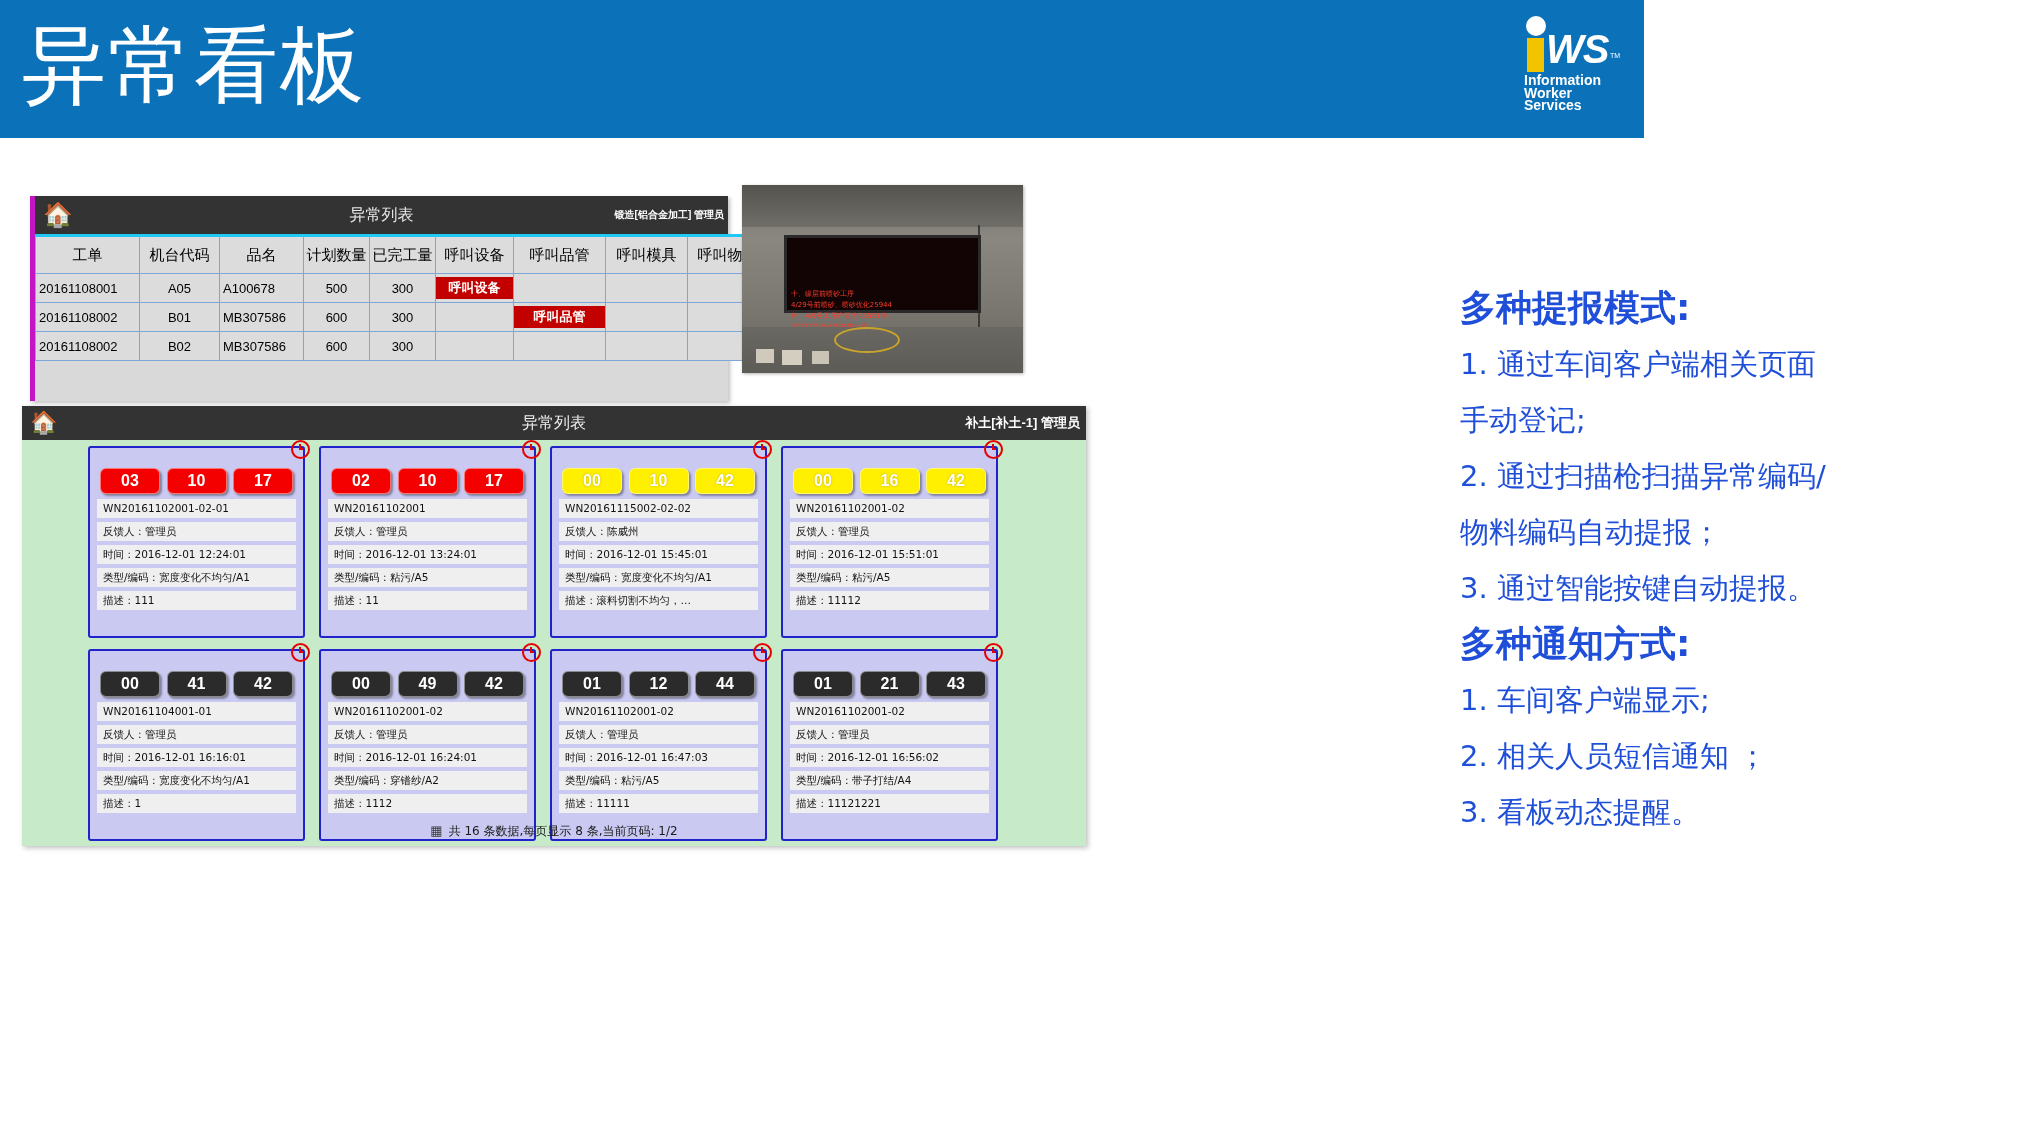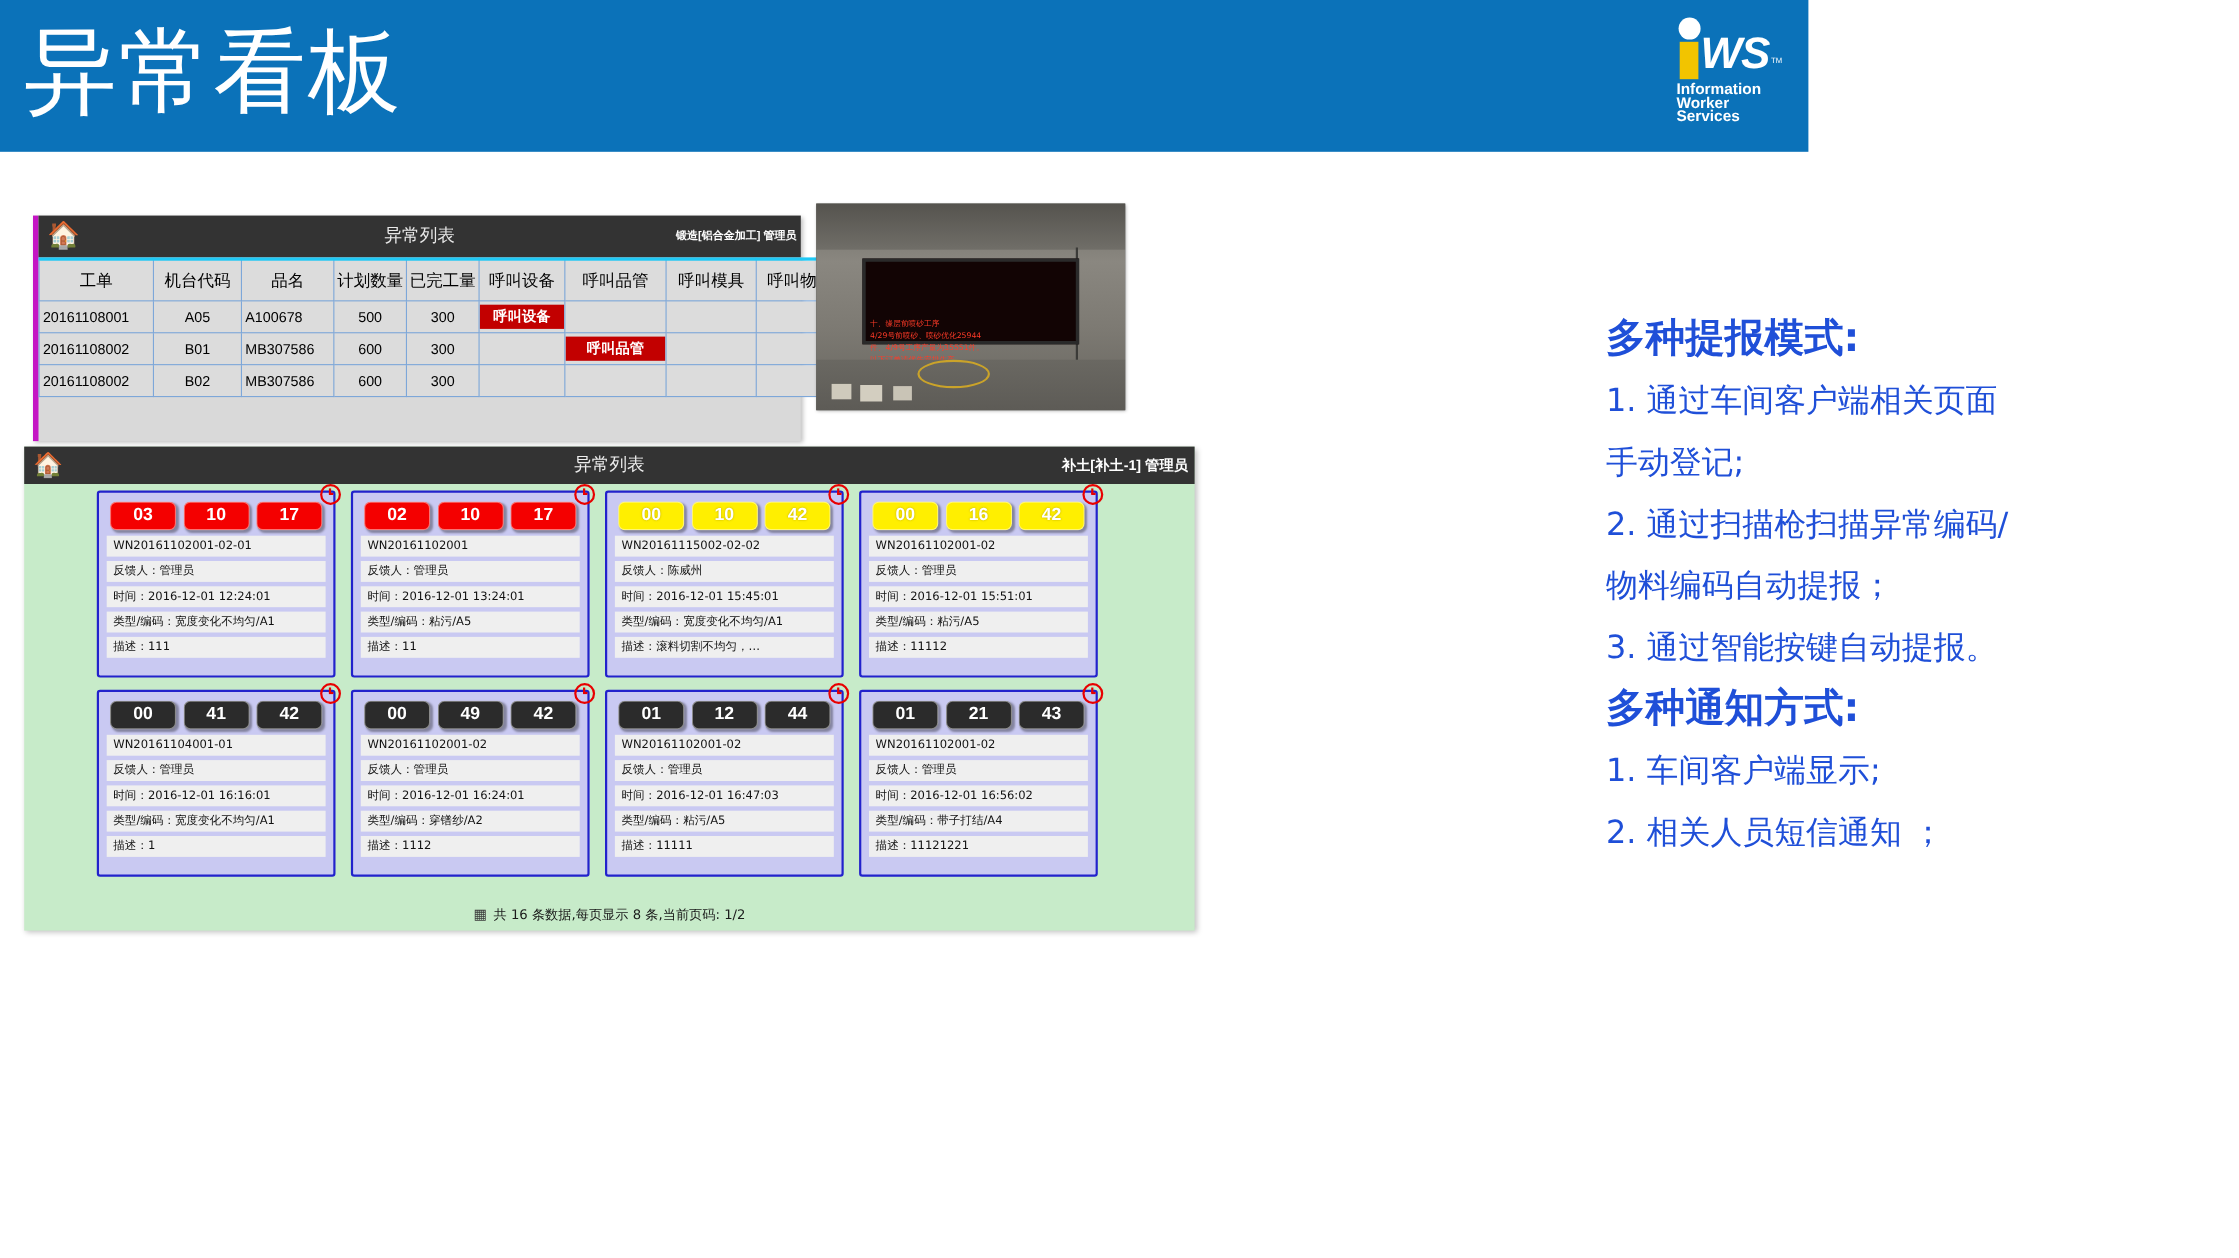--- a/index.html
+++ b/index.html
@@ -138,23 +138,23 @@
   }
   .p2-right{
     position:absolute;right:6px;top:0;height:34px;line-height:34px;
     font-size:13px;color:#ffffff;font-weight:bold;white-space:nowrap;
   }
   .cards{
     position:absolute;left:66px;top:40px;width:940px;
     display:flex;flex-wrap:wrap;gap:11px 14px;
   }
   .card{
-    position:relative;width:217px;height:170px;
+    position:relative;width:217px;height:192px;
     background:#c9c9f2;border:2px solid #2222cc;border-radius:3px;
-    box-sizing:border-box;padding:8px 7px 5px 7px;
+    box-sizing:border-box;padding:20px 7px 5px 7px;
   }
   .badges{display:flex;justify-content:space-between;padding:0 3px;margin-bottom:5px;}
   .badge{
     width:58px;height:24px;line-height:24px;text-align:center;
     border-radius:6px;color:#ffffff;font-size:16px;font-weight:bold;
     box-shadow:2px 2px 2px rgba(0,0,0,0.35);
     border:1px solid rgba(255,255,255,0.45);
     font-family:"Liberation Sans",sans-serif;
   }
   .badge.red{background:#f40000;}
@@ -430,13 +430,14 @@
 <div class="rtext">
   <div class="hd">多种提报模式:</div>
   <div class="ln">1. 通过车间客户端相关页面</div>
   <div class="ln">手动登记;</div>
   <div class="ln">2. 通过扫描枪扫描异常编码/</div>
   <div class="ln">物料编码自动提报；</div>
   <div class="ln">3. 通过智能按键自动提报。</div>
   <div class="hd">多种通知方式:</div>
   <div class="ln">1. 车间客户端显示;</div>
   <div class="ln">2. 相关人员短信通知 ；</div>
+  <div class="ln">3. 看板动态提醒。</div>
 </div>
 
 </body></html>

